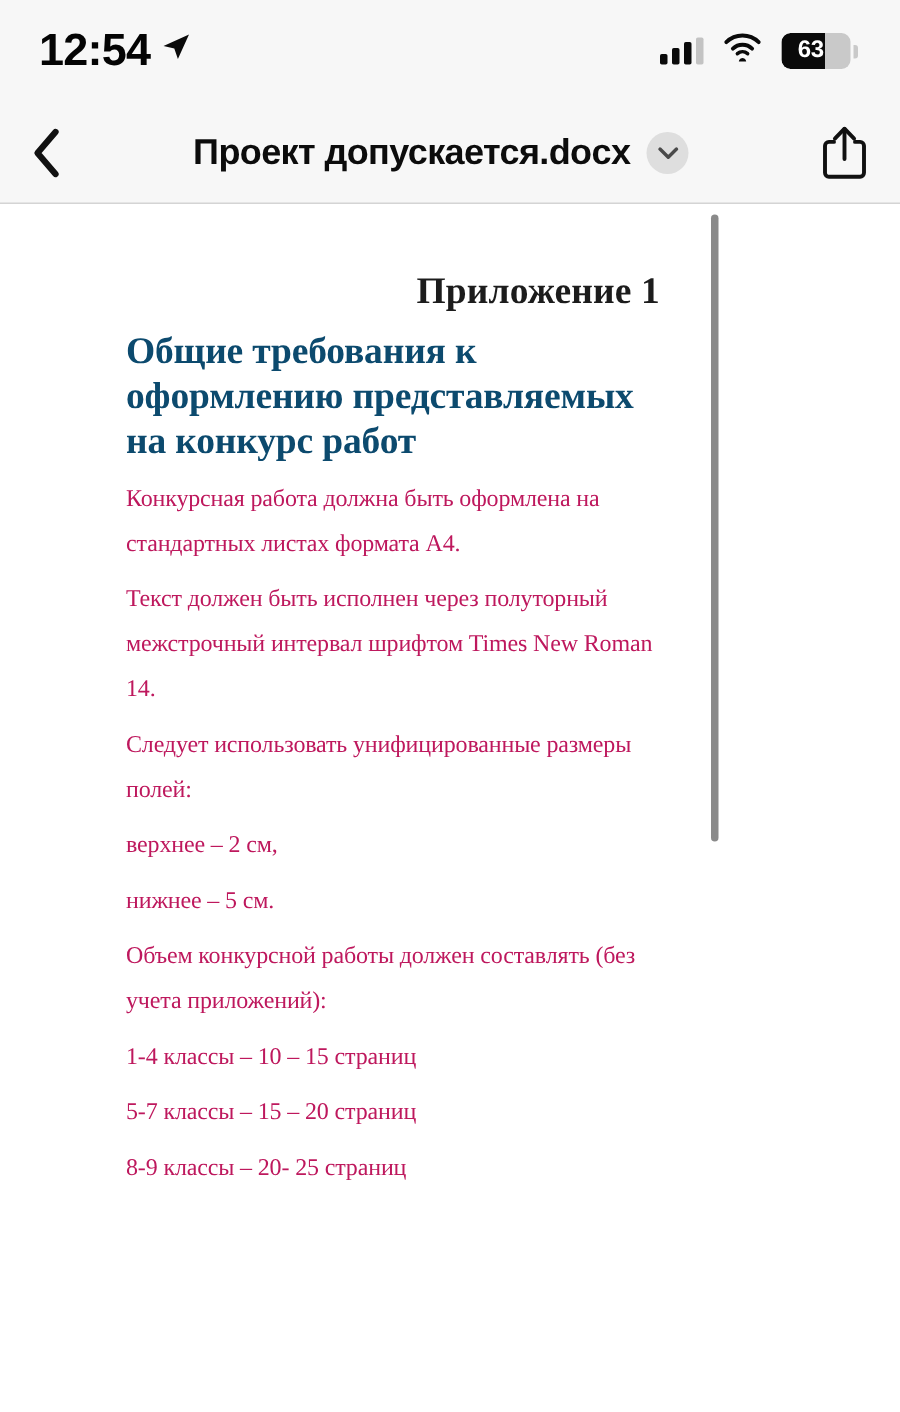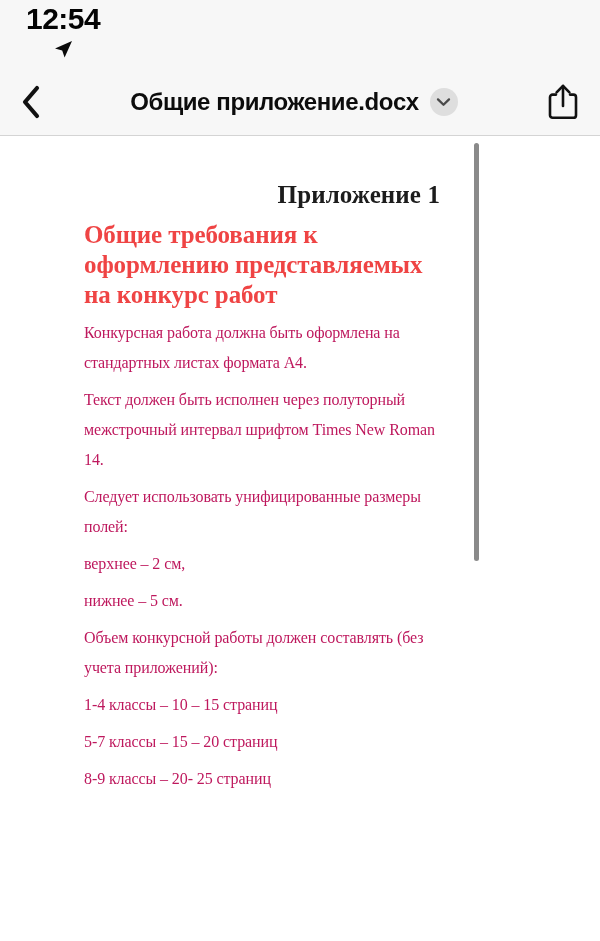--- a/index.html
+++ b/index.html
@@ -12,21 +12,21 @@
   }
   #screen { position:relative; width:600px; height:941px; background:#ffffff; }
 
   
   .status-bar {
     position:absolute; top:0; left:0; width:600px; height:68px;
     background:#f7f7f7;
     display:flex; align-items:center; justify-content:space-between;
     padding:0 28px 0 26px;
   }
-  .status-left { display:flex; align-items:center; gap:6px;flex-direction:column; }
+  .status-left { display:flex; align-items:center; gap:6px; }
   .status-time {
     font-size:30px; font-weight:600; color:#040404;
     letter-spacing:-0.5px; line-height:1;
   }
   .loc-arrow { display:block; margin-top:-2px; }
   .status-right { display:flex; align-items:center; gap:13px; }
 
   .signal { display:flex; align-items:flex-end; gap:3px; height:18px; }
   .signal i { display:block; width:5px; background:#0a0a0a; border-radius:1.2px; }
   .signal i:nth-child(1){ height:7px; }
@@ -93,21 +93,21 @@
   .doc-page { padding:44px 44px 0 84px; }
   .doc-right {
     text-align:right; padding-right:0;
     font-family:"Liberation Serif", serif;
     font-size:25px; font-weight:700; color:#1c1c1c;
     letter-spacing:0.1px;
     margin-bottom:11px;
   }
   .doc-h {
     font-family:"Liberation Serif", serif;
-    font-size:25px; font-weight:700; color:#ef4444;
+    font-size:25px; font-weight:700; color:#0c4a6e;
     line-height:30px; letter-spacing:-0.1px;
     margin-bottom:8px;
   }
   .doc-p {
     font-family:"Liberation Serif", serif;
     font-size:16px; font-weight:400; color:#be185d;
     line-height:30px; letter-spacing:-0.1px;
     margin-bottom:7px;
   }
 
@@ -126,30 +126,53 @@
 
   <div class="status-bar">
     <div class="status-left">
       <span class="status-time">12:54</span>
       <span class="loc-arrow">
         <svg width="22" height="22" viewBox="0 0 22 22">
           <path d="M20 3 L3 10.6 L10.2 12.4 L12.6 19.4 Z" fill="#0a0a0a"></path>
         </svg>
       </span>
     </div>
+    <div class="status-right">
+      <span class="signal">
+        <i></i>
+          <i></i>
+          <i></i>
+          <i></i>
+      </span>
+      <span>
+        <svg width="26" height="19" viewBox="0 0 26 19">
+          <path d="M13 16.6 a2.4 2.4 0 1 0 0.01 0" fill="#0a0a0a"></path>
+          <path d="M6.6 10.4 A9.2 9.2 0 0 1 19.4 10.4" stroke="#0a0a0a" stroke-width="2.6" fill="none" stroke-linecap="round"></path>
+          <path d="M2.2 6.1 A15.4 15.4 0 0 1 23.8 6.1" stroke="#0a0a0a" stroke-width="2.6" fill="none" stroke-linecap="round"></path>
+          <path d="M9.6 13.8 A5.2 5.2 0 0 1 16.4 13.8" stroke="#0a0a0a" stroke-width="2.4" fill="none" stroke-linecap="round"></path>
+        </svg>
+      </span>
+      <span class="batt-wrap">
+        <span class="battery">
+          <span class="fill"></span>
+          <span class="pct">63</span>
+        </span>
+        <span class="battery-cap"></span>
+      </span>
+    </div>
   </div>
 
   <div class="nav-bar">
     <div class="back-btn">
       <svg width="22" height="36" viewBox="0 0 22 36">
         <path d="M17 4 L5 18 L17 32" stroke="#111111" stroke-width="4.2" fill="none" stroke-linecap="round" stroke-linejoin="round"></path>
       </svg>
     </div>
     <div class="nav-center">
-      <span class="doc-title">Общие приложение.docx</span>
+      <span class="doc-title">Проект допускается.docx</span>
       <span class="chev-circle">
         <svg width="15" height="10" viewBox="0 0 15 10">
           <path d="M2 2.4 L7.5 7.8 L13 2.4" stroke="#4a4a4a" stroke-width="2.3" fill="none" stroke-linecap="round" stroke-linejoin="round"></path>
         </svg>
       </span>
     </div>
     <div class="share-btn">
       <svg width="34" height="40" viewBox="0 0 34 40">
         <path d="M17 4 L17 24" stroke="#111111" stroke-width="2.6" fill="none" stroke-linecap="round"></path>
         <path d="M10.6 10.4 L17 3.8 L23.4 10.4" stroke="#111111" stroke-width="2.6" fill="none" stroke-linecap="round" stroke-linejoin="round"></path>

